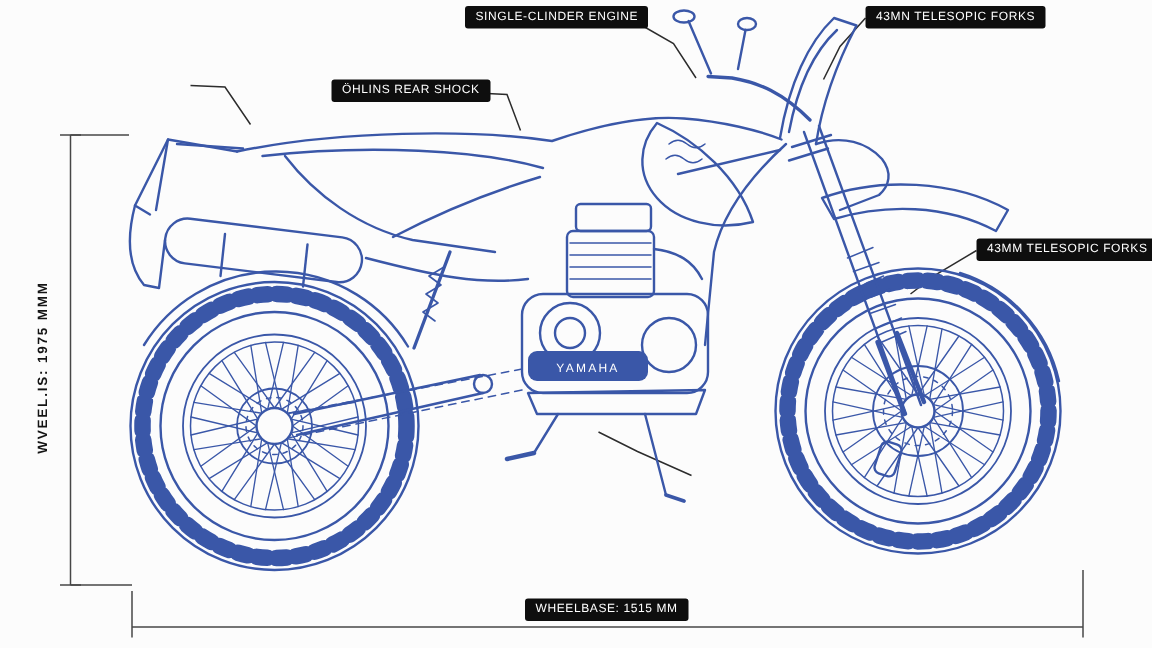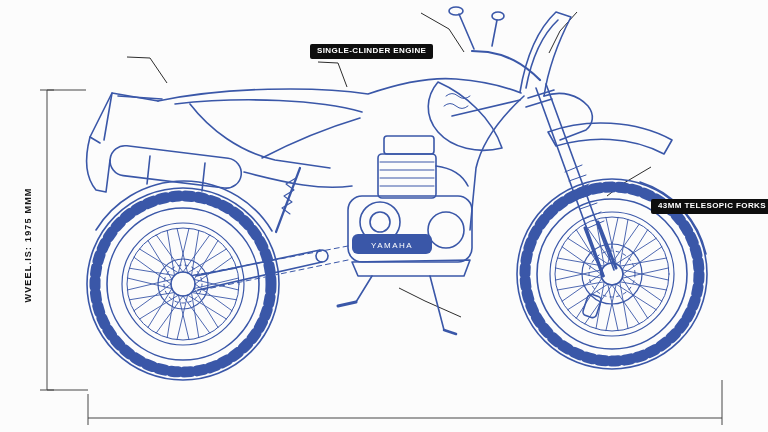--- a/index.html
+++ b/index.html
@@ -3,23 +3,23 @@
 <meta charset="utf-8">
 <style>
   html,body{margin:0;padding:0;background:#e8e8e8}
   .canvas{
     position:relative;width:768px;height:432px;background:#fcfcfc;
     overflow:hidden;font-family:"Liberation Sans",sans-serif;
   }
   .art{position:absolute;left:0;top:0}
   .label{
     position:absolute;background:#0e0e0e;color:#fff;
-    font-size:8px;font-weight:bold;letter-spacing:.4px;
+    font-size:8px;font-weight:normal;letter-spacing:.4px;
     padding:3px 7px;border-radius:2px;white-space:nowrap;
-    text-transform:uppercase;line-height:1.1;margin-top:40px;
+    text-transform:uppercase;line-height:1.1;
   }
   .vlabel{
     position:absolute;left:-52px;top:240px;width:160px;text-align:center;
     color:#141414;font-size:9px;font-weight:bold;letter-spacing:1.2px;
     transform:rotate(-90deg);white-space:nowrap;text-transform:uppercase;
   }
 </style>
 </head>
 <body>
 
@@ -214,15 +214,18 @@
         <line x1="492" y1="46" x2="497" y2="20"></line>
         <ellipse cx="498" cy="16" rx="6" ry="4"></ellipse>
         <path d="M438,82 C465,94 492,118 502,148 C478,154 452,148 438,132 C424,116 426,96 438,82 Z"></path>
         <path d="M446,96 q6,-5 12,0 q6,5 12,0" stroke-width="1"></path>
         <path d="M444,106 q6,-5 12,0 q6,5 12,0" stroke-width="1"></path>
       </g>
     </g>
   </svg>
 
   <div class="label" style="left:310px;top:4px">SINGLE-CLINDER ENGINE</div>
+  <div class="label" style="left:577px;top:4px">43MN TELESOPIC FORKS</div>
+  <div class="label" style="left:221px;top:53px">ÖHLINS REAR SHOCK</div>
   <div class="label" style="left:651px;top:159px">43MM TELESOPIC FORKS</div>
+  <div class="label" style="left:350px;top:399px">WHEELBASE: 1515 MM</div>
   <div class="vlabel">WVEEL.IS: 1975 MMM</div>
 </div>
 
 </body></html>

